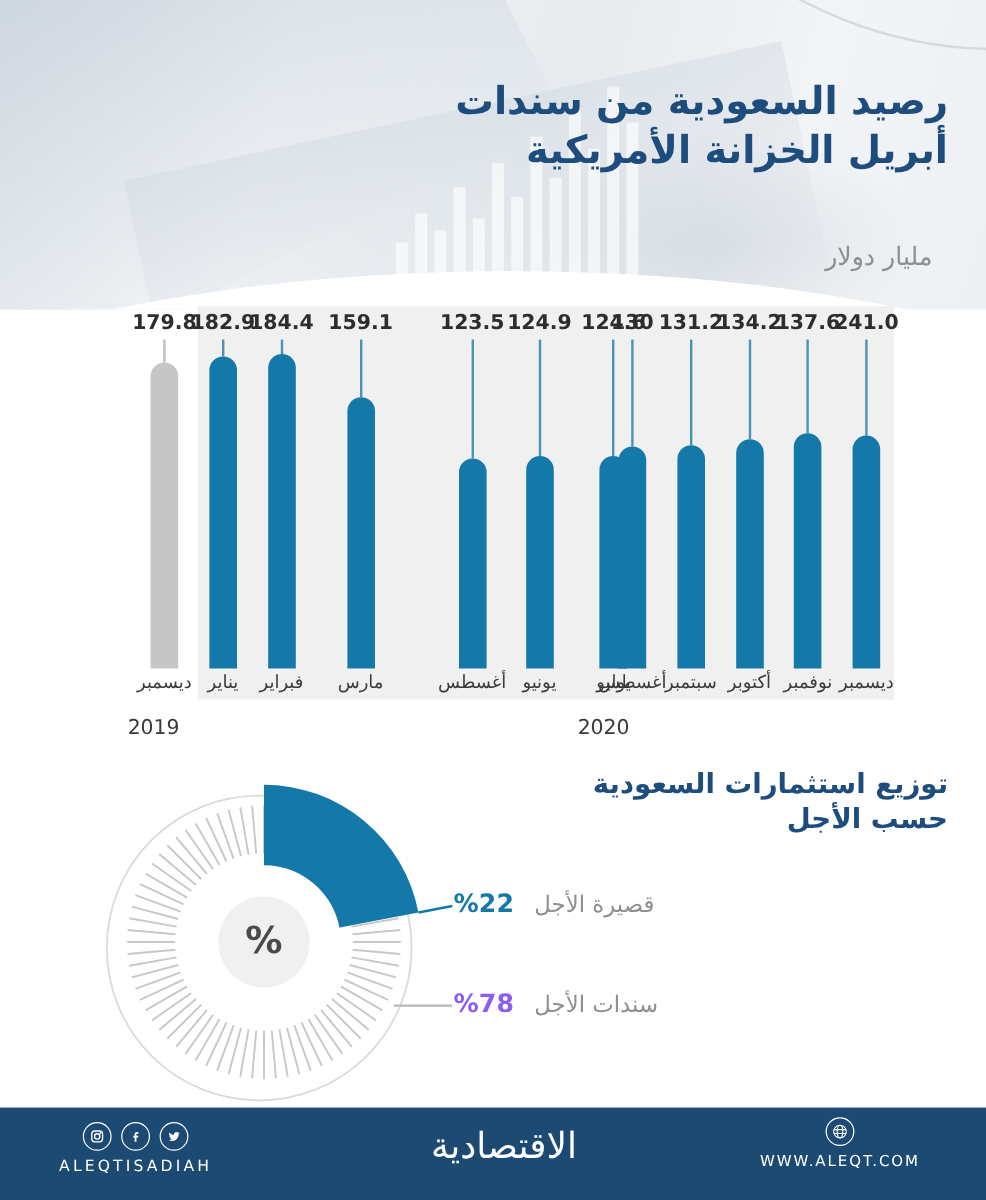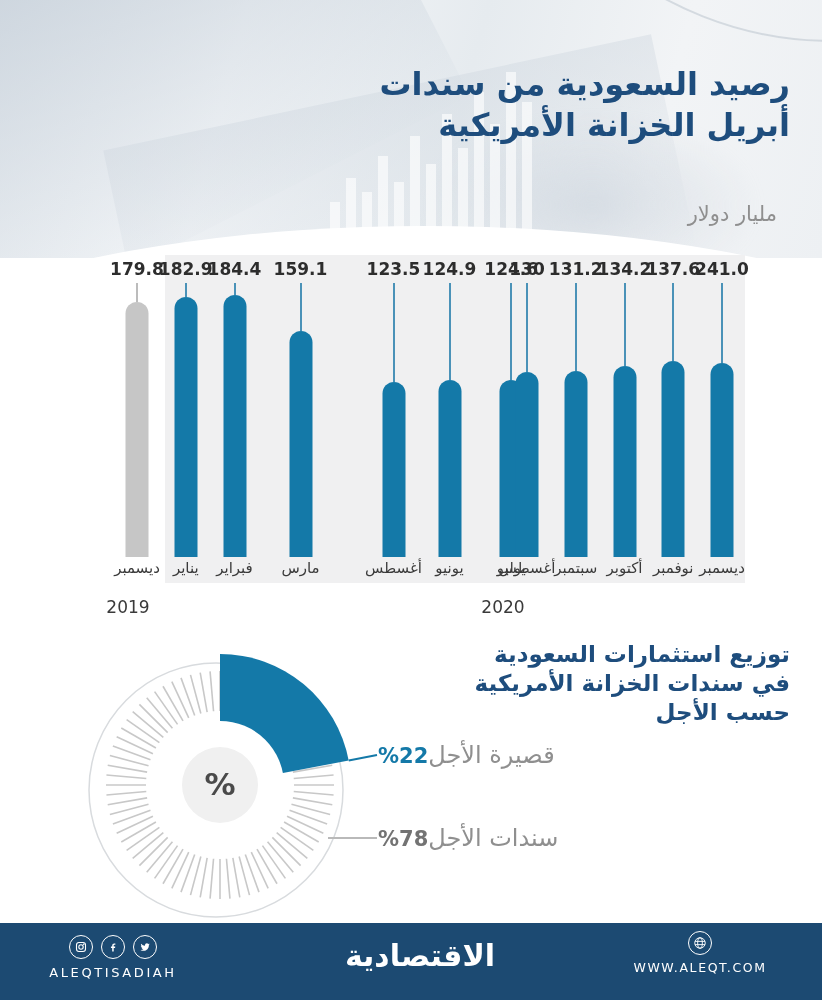--- a/index.html
+++ b/index.html
@@ -44,38 +44,38 @@
           font-size:15px;color:#3a3a3a;white-space:nowrap;direction:rtl;}
   .year-label{position:absolute;top:597px;transform:translateX(-50%);
           font-size:17px;color:#3a3a3a;}
 
   
   .donut-title{position:absolute;top:640px;right:32px;text-align:right;direction:rtl;
           color:var(--navy,#1e4d7d);font-size:23px;font-weight:bold;line-height:29px;}
   #donut-svg{position:absolute;left:60px;top:640px;}
   .donut-center{position:absolute;left:190px;top:766px;width:60px;text-align:center;
           font-size:31px;font-weight:bold;color:#4a4a4a;}
-  .legend-row{position:absolute;left:378px;display:flex;direction:ltr;align-items:baseline;}
+  .legend-row{position:absolute;left:378px;display:flex;direction:ltr;align-items:baseline;gap:17px;}
   .legend-row .pct{font-size:21px;font-weight:bold;direction:ltr;}
-  .legend-row .lbl{font-size:24px;color:#8f8f8f;direction:rtl;}
+  .legend-row .lbl{font-size:19px;color:#8f8f8f;direction:rtl;}
   .legend-short{top:741px;}
   .legend-short .pct{color:var(--accent,#1479a8);}
   .legend-long{top:824px;}
-  .legend-long .pct{color:#737373;}
+  .legend-long .pct{color:#8b5cf6;}
 
   
   .footer{position:absolute;left:0;top:923px;width:822px;height:77px;background:var(--footerbg,#1c4a72);}
   .footer-social{position:absolute;left:43px;top:12px;width:140px;
           display:flex;flex-direction:column;align-items:center;gap:6px;}
   .icon-row{display:flex;gap:8px;}
   .circle-icon{width:22px;height:22px;border:1.4px solid #fff;border-radius:50%;
           display:flex;align-items:center;justify-content:center;}
   .footer-handle{color:#fff;font-size:13px;letter-spacing:2.6px;}
   .footer-logo{position:absolute;left:310px;top:10px;width:220px;text-align:center;
-          color:#fff;font-size:30px;font-weight:bold;line-height:46px;direction:rtl;}
+          color:#fff;font-size:30px;font-weight:normal;line-height:46px;direction:rtl;}
   .footer-site{position:absolute;right:22px;top:8px;width:200px;
           display:flex;flex-direction:column;align-items:center;gap:5px;}
   .footer-url{color:#fff;font-size:12.5px;letter-spacing:1.6px;}
 </style>
 </head>
 <body>
 
 <div class="page">
 
   <div class="header">
@@ -180,21 +180,20 @@
       <div class="bar-column" style="left: 697.5px;">
         <div class="bar-value">241.0</div>
         <div class="bar-stem" style="top: 283px; height: 80px; background: rgb(74, 146, 184);"></div>
         <div class="bar-rect" style="top: 363px; height: 194px; background: rgb(20, 121, 168);"></div>
         <div class="bar-month">ديسمبر</div>
       </div>
     </div>
 
   <div class="donut-title">
     <div>توزيع استثمارات السعودية</div>
-    <div>في سندات الخزانة الأمريكية</div>
     <div>حسب الأجل</div>
   </div>
 
   <svg id="donut-svg" width="330" height="300" viewBox="0 0 330 300">
       <circle cx="156" cy="150" r="127" fill="none" stroke="#d8dbde" stroke-width="1.5"></circle>
       <g stroke="#c8c8c8" stroke-width="1.6">
         <line x1="160" y1="71" x2="160" y2="31"></line>
         <line x1="166.4495249633267" y1="71.28159234121082" x2="169.93575467323302" y2="31.433804417541012"></line>
         <line x1="172.84996514735283" y1="72.12422627709661" x2="179.79589225403006" y2="32.73191615660829"></line>
         <line x1="179.15260933758654" y1="73.52148885460895" x2="189.50537114168736" y2="34.88445580304621"></line>

